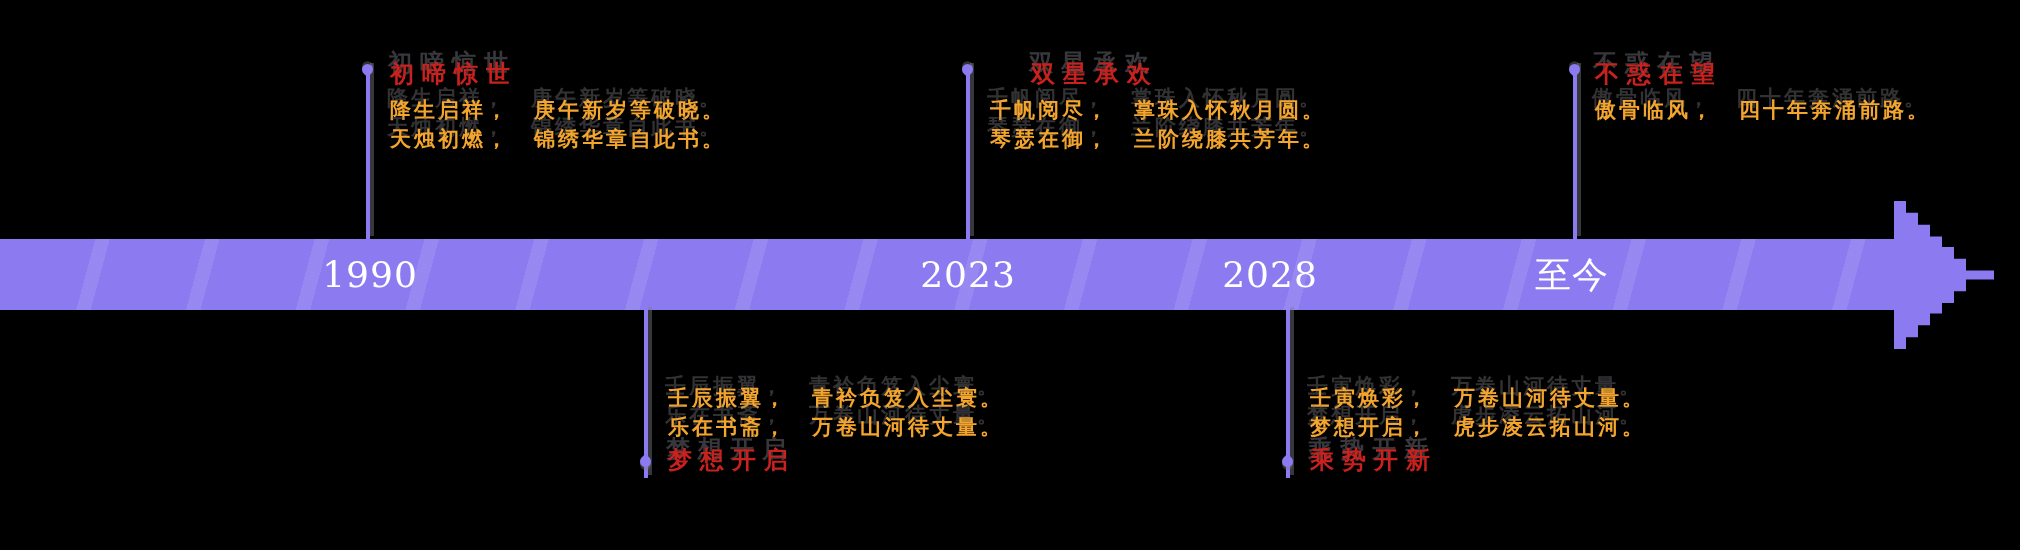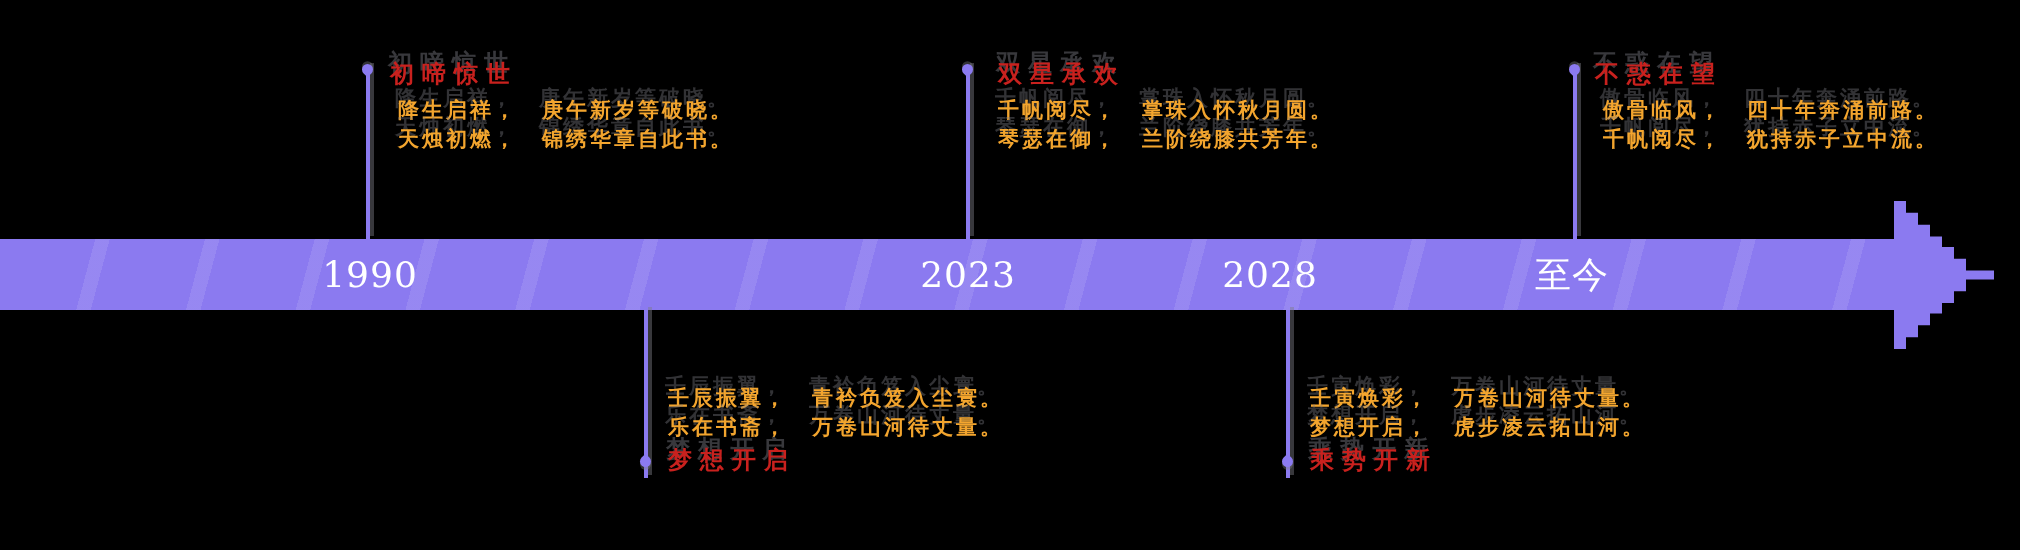--- a/index.html
+++ b/index.html
@@ -73,21 +73,21 @@
     text-shadow:-2px -11px 0 rgba(125,125,133,0.45);
   }
   .evt-title.above{top:58px;}
   .evt-title.below{top:444px;}
   .evt-body{
     position:absolute;
     color:var(--body-orange);
     font-size:21px;font-weight:bold;
     letter-spacing:3px;line-height:29px;white-space:nowrap;
   }
-  .evt-body.above{top:96px;margin-left:8px;}
+  .evt-body.above{top:96px;}
   .evt-body.below{top:384px;}
   .evt-body .line{
     text-shadow:-3px -12px 0 rgba(125,125,133,0.40);
   }
 </style>
 </head>
 <body>
 
 <div class="canvas">
 
@@ -115,21 +115,21 @@
     <div class="evt-body below" style="left:668px">
       <div class="line">壬辰振翼，　青衿负笈入尘寰。</div>
       <div class="line">乐在书斋，　万卷山河待丈量。</div>
     </div>
     <div class="evt-title below" style="left:668px">梦想开启</div>
   </div>
 
   <div>
     <div class="stem above" style="left:966px"></div>
     <div class="pin above" style="left:962px"></div>
-    <div class="evt-title above" style="left:998px">双星承欢</div>
+    <div class="evt-title above" style="left:1031px">双星承欢</div>
     <div class="evt-body above" style="left:990px">
       <div class="line">千帆阅尽，　掌珠入怀秋月圆。</div>
       <div class="line">琴瑟在御，　兰阶绕膝共芳年。</div>
     </div>
   </div>
 
   <div>
     <div class="stem below" style="left:1286px"></div>
     <div class="pin below" style="left:1282px"></div>
     <div class="evt-body below" style="left:1310px">
@@ -138,17 +138,16 @@
     </div>
     <div class="evt-title below" style="left:1310px">乘势开新</div>
   </div>
 
   <div>
     <div class="stem above" style="left:1573px"></div>
     <div class="pin above" style="left:1569px"></div>
     <div class="evt-title above" style="left:1595px">不惑在望</div>
     <div class="evt-body above" style="left:1595px">
       <div class="line">傲骨临风，　四十年奔涌前路。</div>
-      <div class="line">千帆阅尽，　犹持赤子立中流。</div>
     </div>
   </div>
 
 </div>
 
 </body></html>

